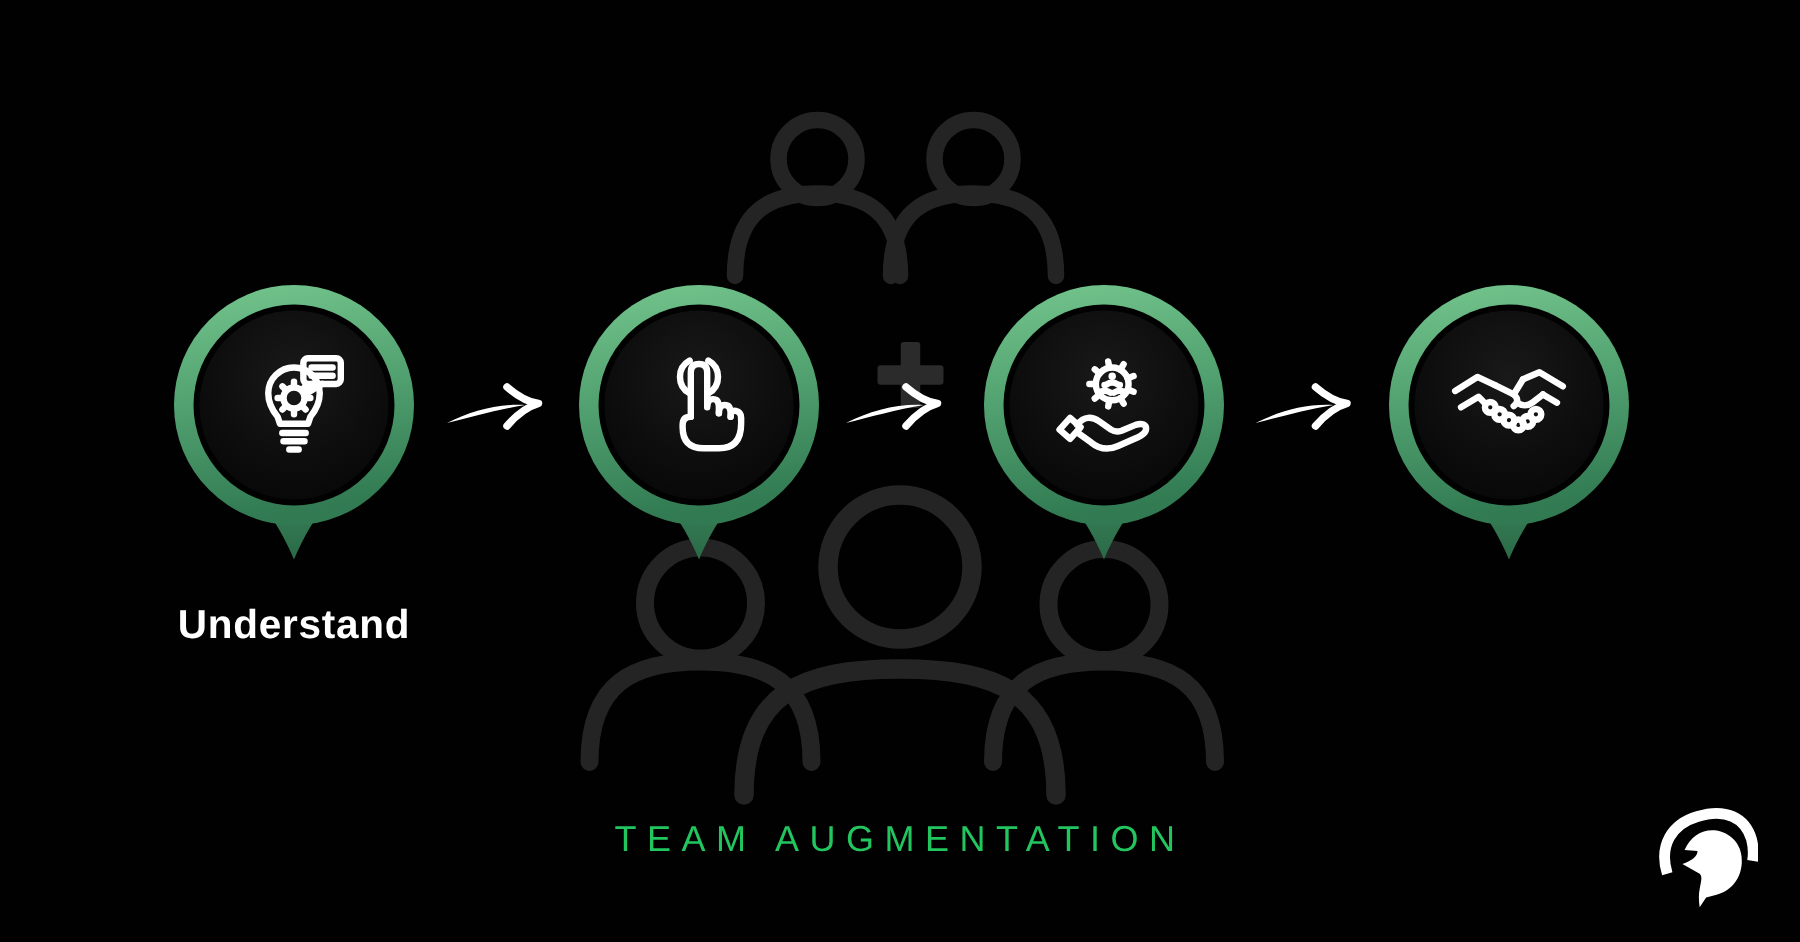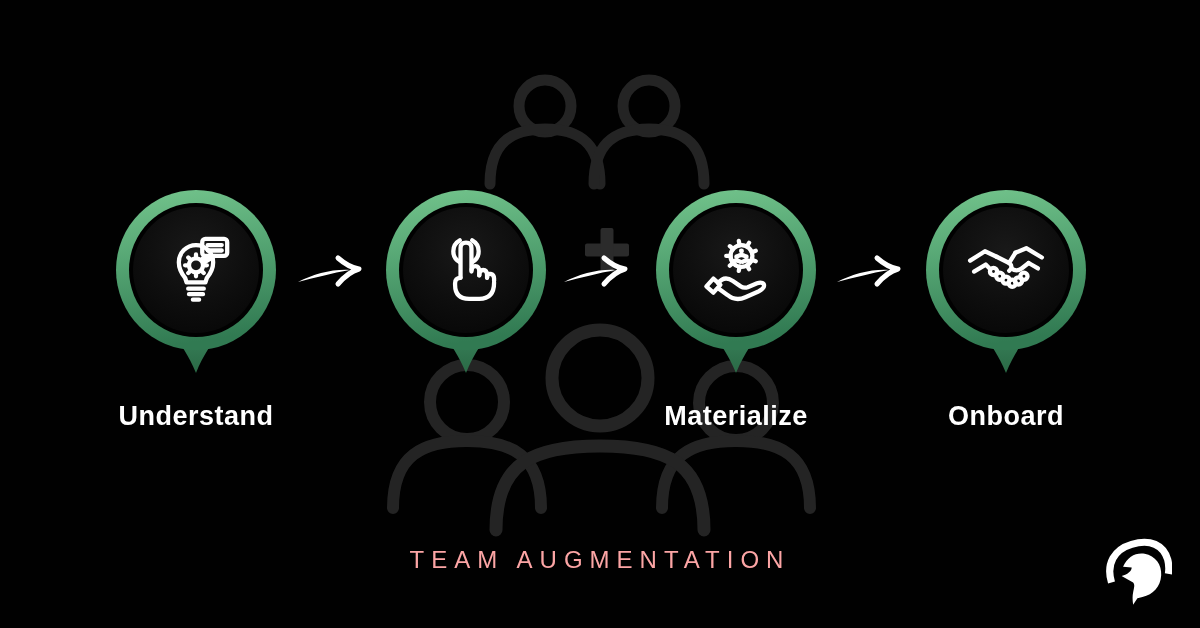--- a/index.html
+++ b/index.html
@@ -12,21 +12,21 @@
   .badge-1{left:111px;} .badge-2{left:381px;} .badge-3{left:651px;} .badge-4{left:921px;}
   .step-label{
     position:absolute;top:401px;width:270px;text-align:center;
     color:#ffffff;font-size:27px;font-weight:700;letter-spacing:0.5px;
   }
   .label-1{left:61px;} .label-2{left:331px;} .label-3{left:601px;} .label-4{left:871px;}
   .arrow{position:absolute;top:250px;width:72px;height:44px;}
   .arrow-1{left:296px;} .arrow-2{left:562px;} .arrow-3{left:835px;}
   .caption{
     position:absolute;top:546px;left:0;width:1200px;text-align:center;
-    color:#fca5a5;font-size:24px;font-weight:500;letter-spacing:7px;
+    color:#22c55e;font-size:24px;font-weight:500;letter-spacing:7px;
   }
   .logo{position:absolute;left:1100px;top:535px;width:72px;height:72px;}
   svg{display:block;}
   .icon-stroke{stroke:#ffffff;stroke-width:5.5;fill:none;stroke-linecap:round;stroke-linejoin:round;}
   .fig-stroke{stroke:#242424;fill:none;stroke-linecap:round;}
 </style>
 </head>
 <body>
 
 <svg width="0" height="0" style="position:absolute" aria-hidden="true">
@@ -159,22 +159,20 @@
   <svg class="arrow arrow-2" viewBox="0 0 72 44">
     <path d="M 2 32 C 18 24 36 19 54 20 C 36 23 18 28 2 32 Z" fill="#fff"></path>
     <path d="M 42 8 C 50 15 56 18 63 19 C 56 21 48 27 42 34" fill="none" stroke="#fff" stroke-width="5" stroke-linecap="round" stroke-linejoin="round"></path>
   </svg>
   <svg class="arrow arrow-3" viewBox="0 0 72 44">
     <path d="M 2 32 C 18 24 36 19 54 20 C 36 23 18 28 2 32 Z" fill="#fff"></path>
     <path d="M 42 8 C 50 15 56 18 63 19 C 56 21 48 27 42 34" fill="none" stroke="#fff" stroke-width="5" stroke-linecap="round" stroke-linejoin="round"></path>
   </svg>
 
   <div class="step-label label-1">Understand</div>
-  <div class="step-label label-3">Materialize</div>
-  <div class="step-label label-4">Onboard</div>
 
   <div class="caption">TEAM AUGMENTATION</div>
 
   <svg class="logo" viewBox="0 0 100 100">
     <path d="M 16 66 C 8 40 20 20 44 13 C 70 5 88 14 94 34 C 96 42 96 48 95 54" fill="none" stroke="#fff" stroke-width="10"></path>
     <path d="M 32 44
              C 38 30 50 24 62 26
              C 77 29 86 41 85 56
              C 84 72 74 83 59 86
              L 52 88

